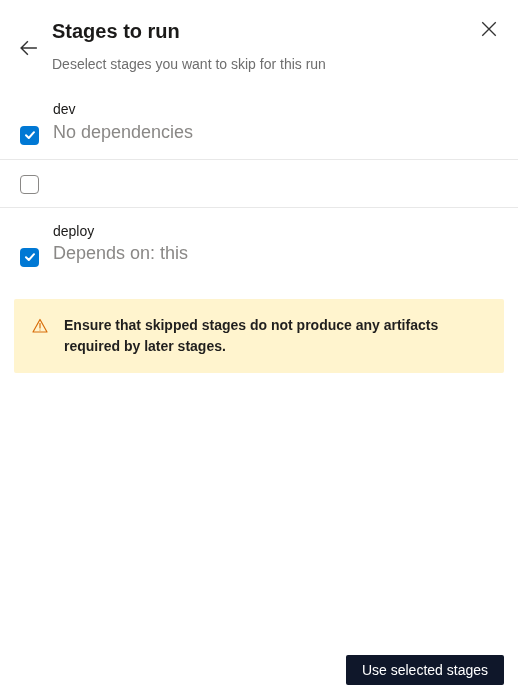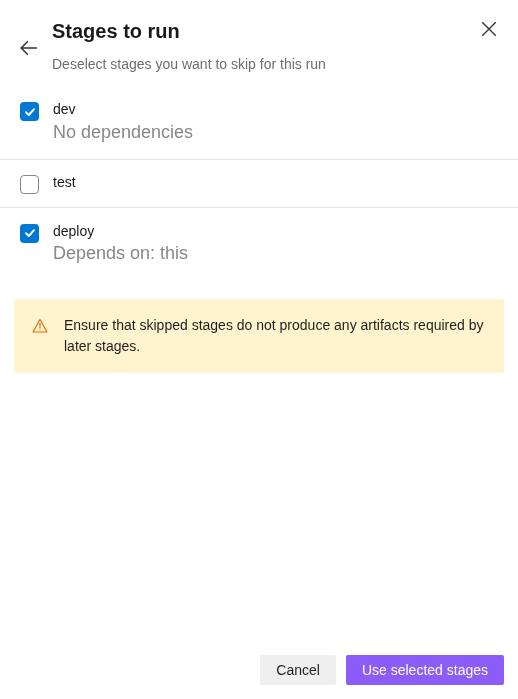--- a/index.html
+++ b/index.html
@@ -51,21 +51,21 @@
       width: 18px;
       height: 18px;
       cursor: pointer;
     }
     .stage-list {
       display: flex;
       flex-direction: column;
     }
     .stage-item {
       display: flex;
-      align-items: flex-start;
+      align-items: flex-end;
       gap: 14px;
       padding: 13px 20px 13px 20px;
       border-top: 1px solid transparent;
       border-bottom: 1px solid transparent;
     }
     .stage-item.bordered-top {
       border-top: 1px solid #e8e8e8;
     }
     .stage-item.bordered-bottom {
       border-bottom: 1px solid #e8e8e8;
@@ -118,20 +118,21 @@
     .warning-icon {
       width: 16px;
       height: 16px;
       flex-shrink: 0;
       margin-top: 3px;
     }
     .warning-text {
       font-size: 14px;
       color: #201f1e;
       line-height: 1.5;
+      font-weight: bold;
     }
     .spacer {
       flex: 1;
     }
     .footer {
       display: flex;
       justify-content: flex-end;
       gap: 10px;
       padding: 10px 14px 14px 14px;
     }
@@ -141,21 +142,21 @@
       padding: 7px 16px;
       border: none;
       cursor: pointer;
       border-radius: 2px;
     }
     .btn-secondary {
       background: #efefef;
       color: #201f1e;
     }
     .btn-primary {
-      background: #8b5cf6;
+      background: #0f172a;
       color: #fff;
     }
   </style>
 </head>
 <body>
 
 <div class="header">
   <svg class="back-icon" viewBox="0 0 16 16" fill="none" stroke="#333" stroke-width="1.3">
     <path d="M7 2 L1 8 L7 14 M1 8 L15 8"></path>
   </svg>
@@ -178,21 +179,20 @@
     </div>
     <div class="stage-text">
       <div class="stage-name">dev</div>
       <div class="stage-dep">No dependencies</div>
     </div>
   </div>
 
   <div class="stage-item bordered-top bordered-bottom">
     <div class="checkbox unchecked"></div>
     <div class="stage-text">
-      <div class="stage-name">test</div>
     </div>
   </div>
 
   <div class="stage-item">
     <div class="checkbox checked">
       <svg viewBox="0 0 12 12" fill="none" stroke="#fff" stroke-width="2" stroke-linecap="round" stroke-linejoin="round">
         <path d="M2 6.2 L4.8 9 L10 3.2"></path>
       </svg>
     </div>
     <div class="stage-text">
@@ -208,15 +208,14 @@
     <path d="M8 1.5 L15 14 L1 14 Z"></path>
     <line x1="8" y1="5.5" x2="8" y2="10" stroke-linecap="round"></line>
     <circle cx="8" cy="12" r="0.6" fill="#d86d0a" stroke="none"></circle>
   </svg>
   <div class="warning-text">Ensure that skipped stages do not produce any artifacts required by later stages.</div>
 </div>
 
 <div class="spacer"></div>
 
 <div class="footer">
-  <button class="btn btn-secondary">Cancel</button>
   <button class="btn btn-primary">Use selected stages</button>
 </div>
 
 </body></html>

